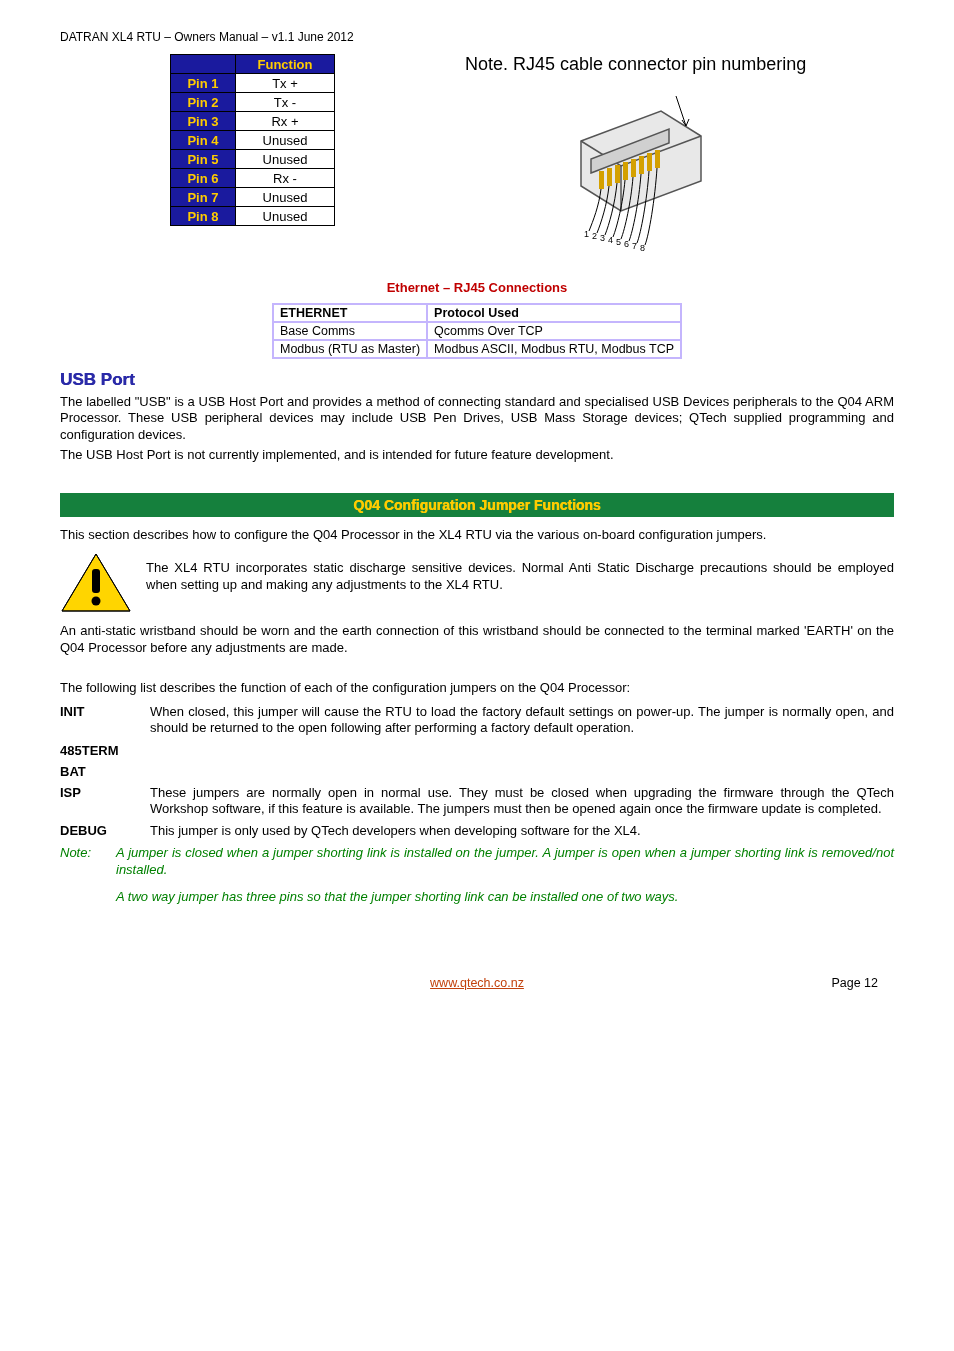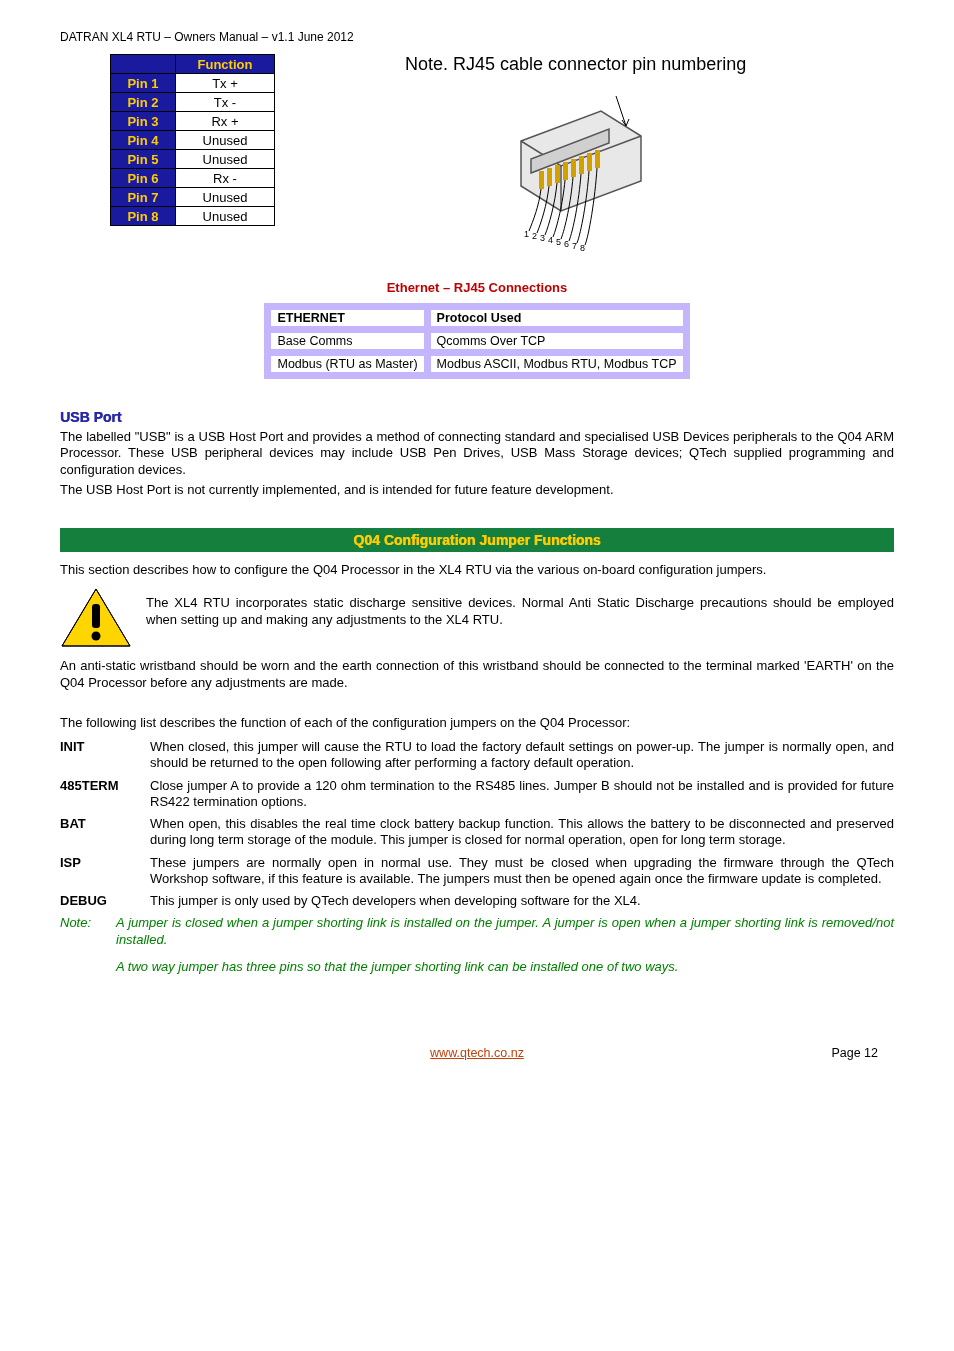--- a/index.html
+++ b/index.html
@@ -14,21 +14,21 @@
   .doc-header {
     font-size: 12px;
     margin-bottom: 10px;
   }
   .top-block {
     display: flex;
     flex-direction: row;
     align-items: flex-start;
     justify-content: flex-start;
     gap: 130px;
-    margin-left: 50px;
+    margin-left: 110px;
   }
   .pin-table {
     border-collapse: collapse;
     font-size: 13px;
   }
   .pin-table th, .pin-table td {
     border: 1px solid #000;
     padding: 0 8px;
     text-align: center;
     height: 18px;
@@ -64,32 +64,32 @@
     text-align: center;
     margin: 26px 0 8px 0;
     font-size: 13px;
   }
   .eth-table {
     border-collapse: collapse;
     margin: 0 auto;
     font-size: 12.5px;
   }
   .eth-table td, .eth-table th {
-    border: 7px solid #c4b5fd;
+    border: 2px solid #c4b5fd;
     padding: 1px 6px;
     text-align: left;
   }
   .eth-table th {
     font-weight: bold;
   }
   .section-heading {
     color: #2a2aa8;
     font-weight: bold;
-    font-size: 14px;
-    margin: 30px 0 4px 0;
+    font-size: 17px;
+    margin: 11px 0 4px 0;
     text-shadow: 0.5px 0 0 #2a2aa8;
   }
   .body-text {
     text-align: justify;
     line-height: 1.25;
     margin: 4px 0;
   }
   .bar-heading {
     background: #15803d;
     color: #ffcc00;
@@ -300,25 +300,23 @@
 
 <div class="body-text" style="margin-top:24px;">The following list describes the function of each of the configuration jumpers on the Q04 Processor:</div>
 
 <div class="jumper-list">
   <div class="jumper-row">
     <div class="jumper-label">INIT</div>
     <div class="jumper-desc">When closed, this jumper will cause the RTU to load the factory default settings on power-up. The jumper is normally open, and should be returned to the open following after performing a factory default operation.</div>
   </div>
   <div class="jumper-row">
     <div class="jumper-label">485TERM</div>
-    <div class="jumper-desc">Close jumper A to provide a 120 ohm termination to the RS485 lines. Jumper B should not be installed and is provided for future RS422 termination options.</div>
   </div>
   <div class="jumper-row">
     <div class="jumper-label">BAT</div>
-    <div class="jumper-desc">When open, this disables the real time clock battery backup function.  This allows the battery to be disconnected and preserved during long term storage of the module. This jumper is closed for normal operation, open for long term storage.</div>
   </div>
   <div class="jumper-row">
     <div class="jumper-label">ISP</div>
     <div class="jumper-desc">These jumpers are normally open in normal use. They must be closed when upgrading the firmware through the QTech Workshop software, if this feature is available. The jumpers must then be opened again once the firmware update is completed.</div>
   </div>
   <div class="jumper-row">
     <div class="jumper-label">DEBUG</div>
     <div class="jumper-desc">This jumper is only used by QTech developers when developing software for the XL4.</div>
   </div>
 </div>

